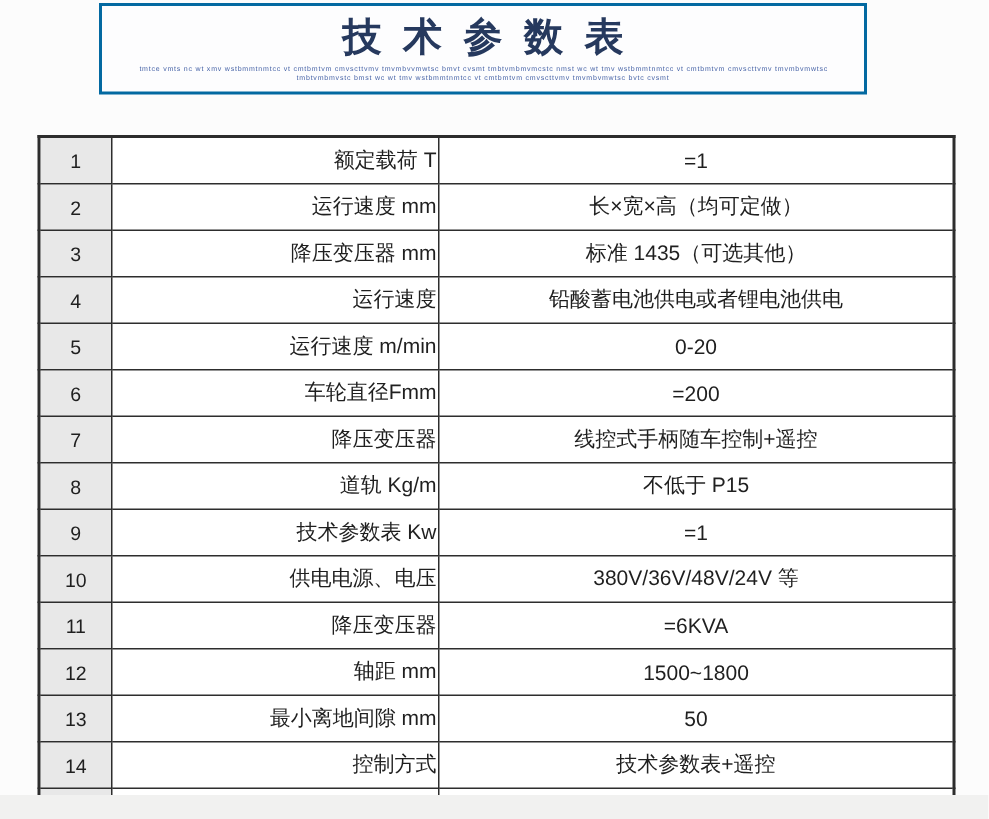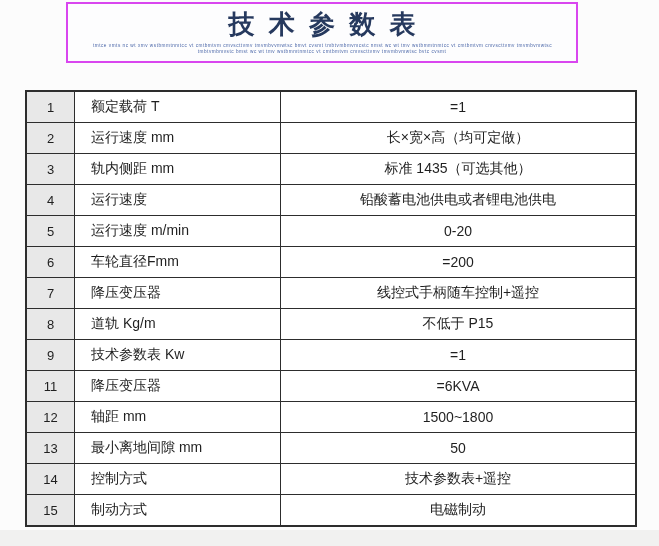--- a/index.html
+++ b/index.html
@@ -15,21 +15,21 @@
     overflow: hidden;
   }
 
   
   .header-box {
     position: absolute;
     left: 66px;
     top: 2px;
     width: 508px;
     height: 57px;
-    border: 2px solid #d946ef;
+    border: 2px solid #0369a1;
     background: #fdfdfe;
     display: flex;
     flex-direction: column;
     align-items: center;
     justify-content: flex-start;
   }
   .header-title {
     margin-top: 3px;
     font-family: "Liberation Serif", serif;
     font-size: 26px;
@@ -80,22 +80,22 @@
   }
   td.cell-no {
     width: 45px;
     background: #e8e8e8;
     text-align: center;
     font-size: 13px;
     border-right: 2px solid #2d2d2d;
   }
   td.cell-param {
     width: 188px;
-    text-align: left;
-    padding-left: 16px;
+    text-align: right;
+    padding-left: 28px;
     font-size: 14px;
     border-right: 2px solid #2d2d2d;
   }
   td.cell-value {
     text-align: center;
     font-size: 14px;
   }
 
   .bottom-strip {
     position: absolute;
@@ -124,21 +124,21 @@
         <td class="cell-param">额定载荷 T</td>
         <td class="cell-value">=1</td>
       </tr>
       <tr>
         <td class="cell-no">2</td>
         <td class="cell-param">运行速度 mm</td>
         <td class="cell-value">长×宽×高（均可定做）</td>
       </tr>
       <tr>
         <td class="cell-no">3</td>
-        <td class="cell-param">轨内侧距 mm</td>
+        <td class="cell-param">降压变压器 mm</td>
         <td class="cell-value">标准 1435（可选其他）</td>
       </tr>
       <tr>
         <td class="cell-no">4</td>
         <td class="cell-param">运行速度</td>
         <td class="cell-value">铅酸蓄电池供电或者锂电池供电</td>
       </tr>
       <tr>
         <td class="cell-no">5</td>
         <td class="cell-param">运行速度 m/min</td>
@@ -158,20 +158,25 @@
         <td class="cell-no">8</td>
         <td class="cell-param">道轨 Kg/m</td>
         <td class="cell-value">不低于 P15</td>
       </tr>
       <tr>
         <td class="cell-no">9</td>
         <td class="cell-param">技术参数表 Kw</td>
         <td class="cell-value">=1</td>
       </tr>
       <tr>
+        <td class="cell-no">10</td>
+        <td class="cell-param">供电电源、电压</td>
+        <td class="cell-value">380V/36V/48V/24V 等</td>
+      </tr>
+      <tr>
         <td class="cell-no">11</td>
         <td class="cell-param">降压变压器</td>
         <td class="cell-value">=6KVA</td>
       </tr>
       <tr>
         <td class="cell-no">12</td>
         <td class="cell-param">轴距 mm</td>
         <td class="cell-value">1500~1800</td>
       </tr>
       <tr>

